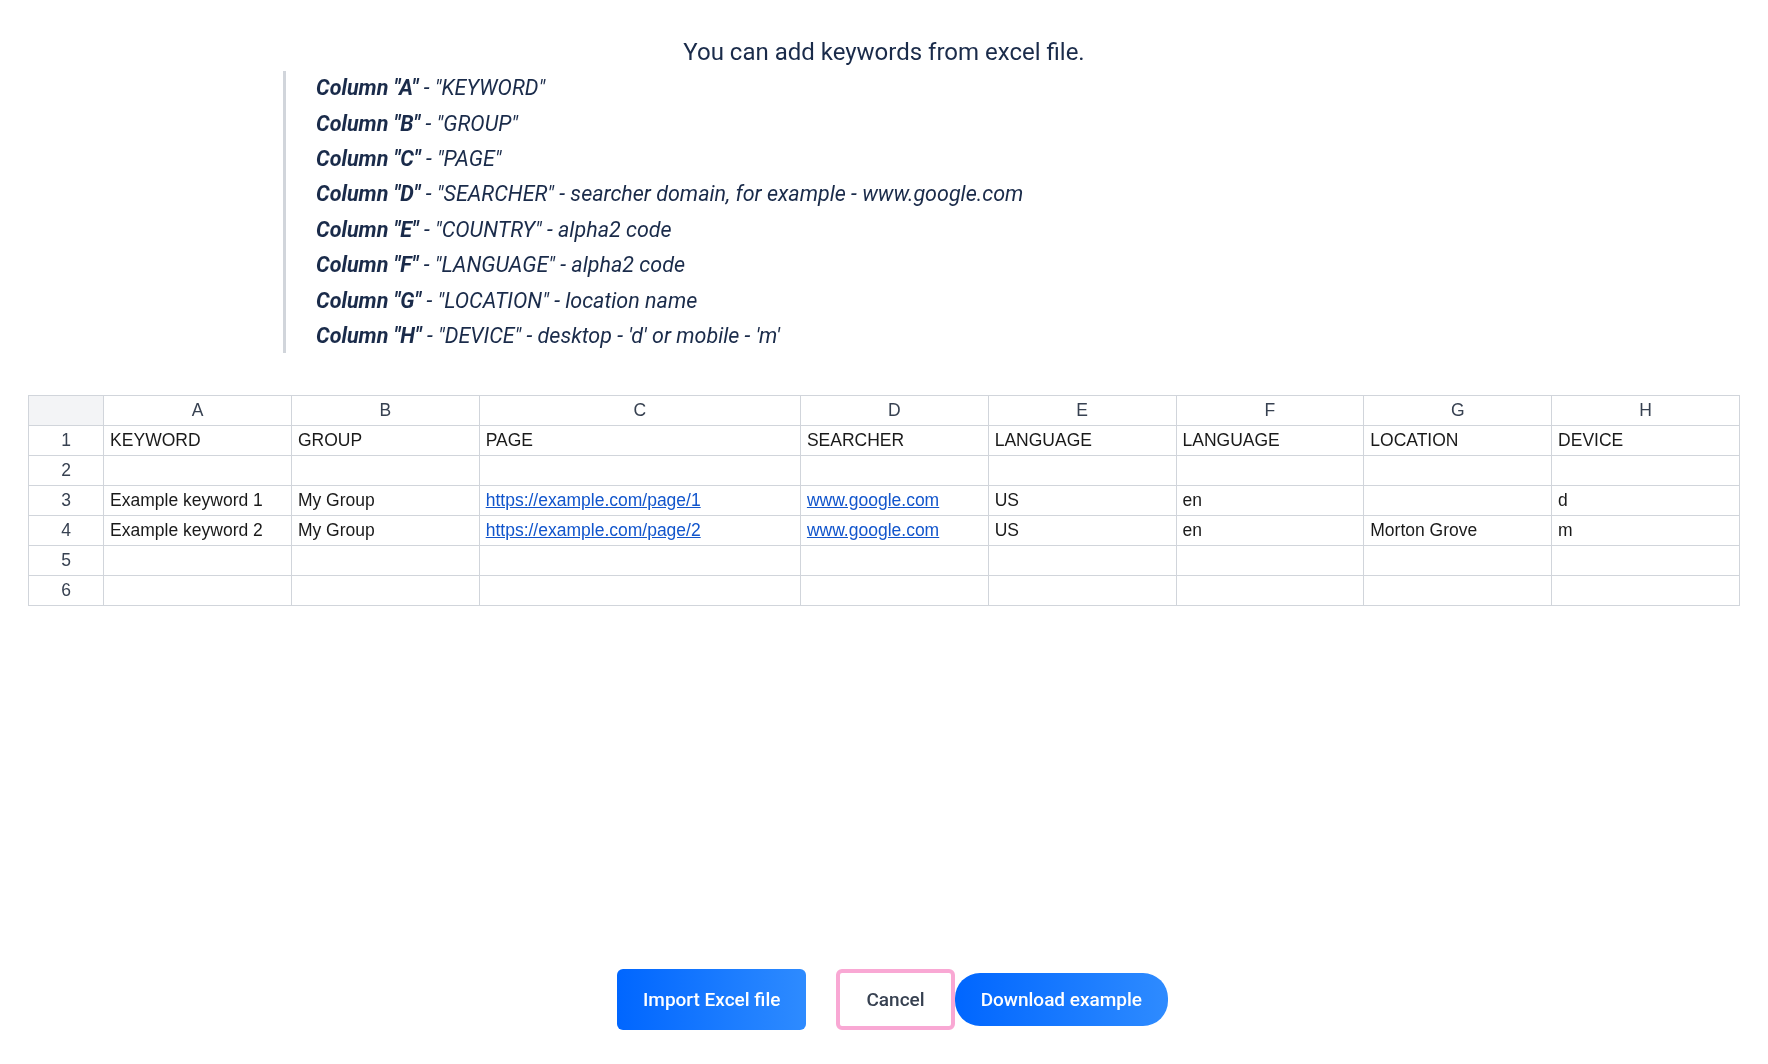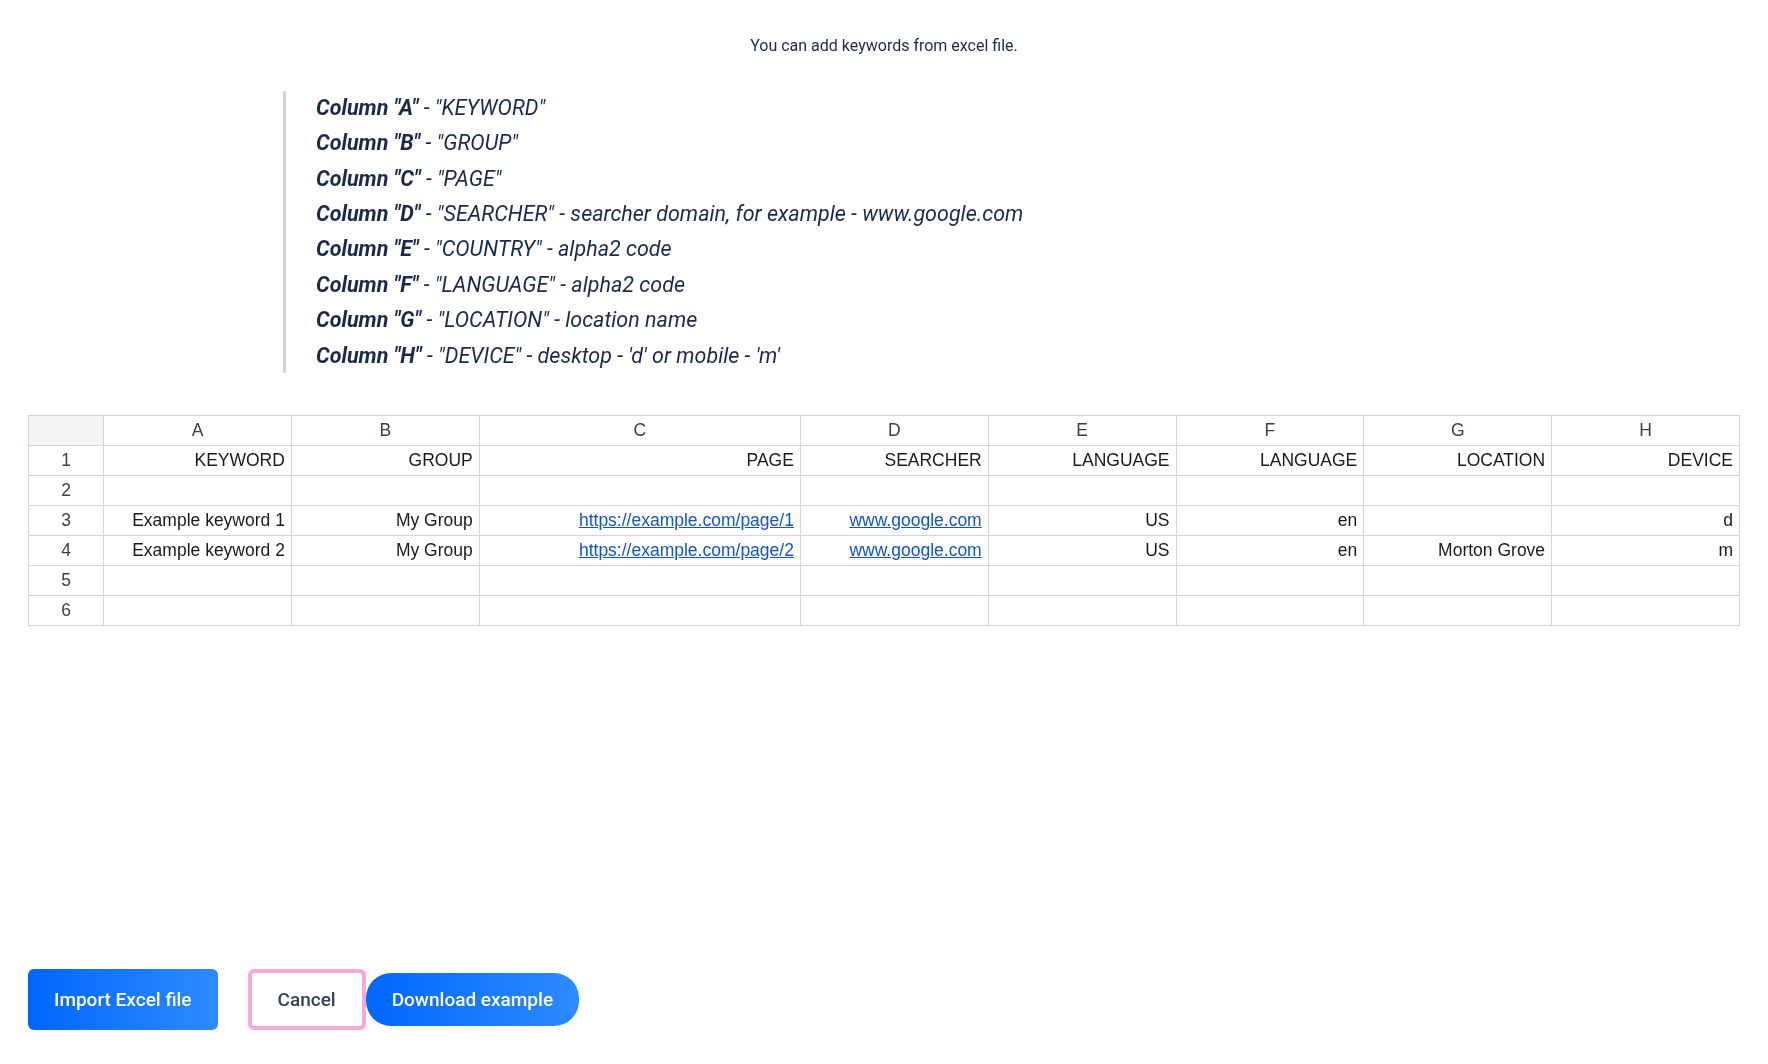--- a/index.html
+++ b/index.html
@@ -42,24 +42,23 @@
       height: 28px;
       stroke: #c0c5cf;
       stroke-width: 3;
     }
     .modal-body {
       padding: 34px 28px 0 28px;
       flex: 1;
     }
     .intro-text {
       text-align: center;
-      font-size: 16px;
+      font-size: 24px;
       color: #1a2b4a;
       line-height: 1.55;
-      margin-bottom: 32px;
     }
     .column-list {
       margin-left: 255px;
       border-left: 3px solid #d1d5db;
       padding-left: 30px;
       margin-bottom: 28px;
     }
     .column-item {
       font-size: 21.5px;
       font-style: italic;
@@ -107,37 +106,36 @@
       color: #374151;
       width: 58px;
       border-right: 1px solid #d1d5db;
     }
     table.sheet .corner {
       background: #f3f4f6;
       width: 58px;
     }
     table.sheet td {
       color: #1a1a1a;
-      text-align: right;
     }
     table.sheet td a {
       color: #1155cc;
       text-decoration: underline;
     }
     .col-A { width: 145px; }
     .col-B { width: 145px; }
     .col-C { width: 248px; }
     .col-D { width: 145px; }
     .col-E { width: 145px; }
     .col-F { width: 145px; }
     .col-G { width: 145px; }
     .col-H { width: 145px; }
     .modal-footer {
       display: flex;
-      justify-content: flex-start;
+      justify-content: center;
       align-items: center;
       padding: 38px 11px 34px 28px;
     }
     .footer-left {
       display: flex;
       gap: 30px;
     }
     .btn {
       font-size: 19px;
       font-weight: 500;

